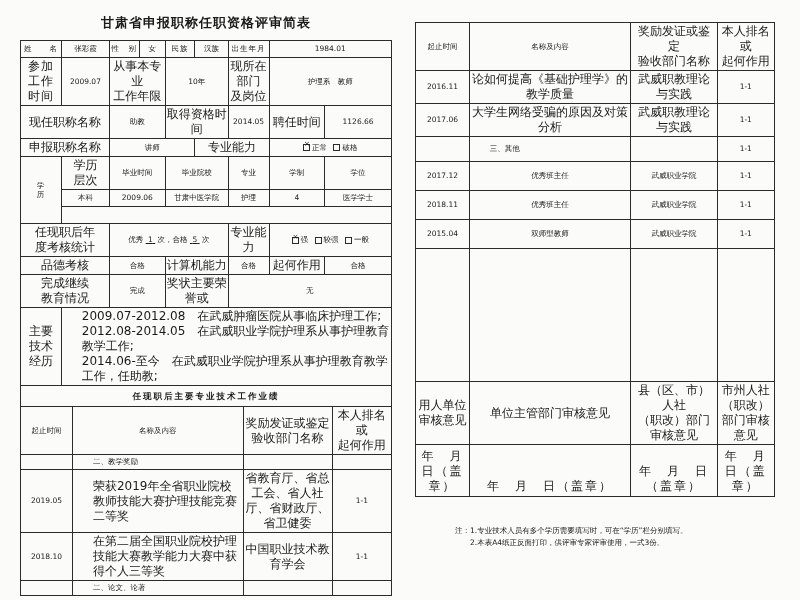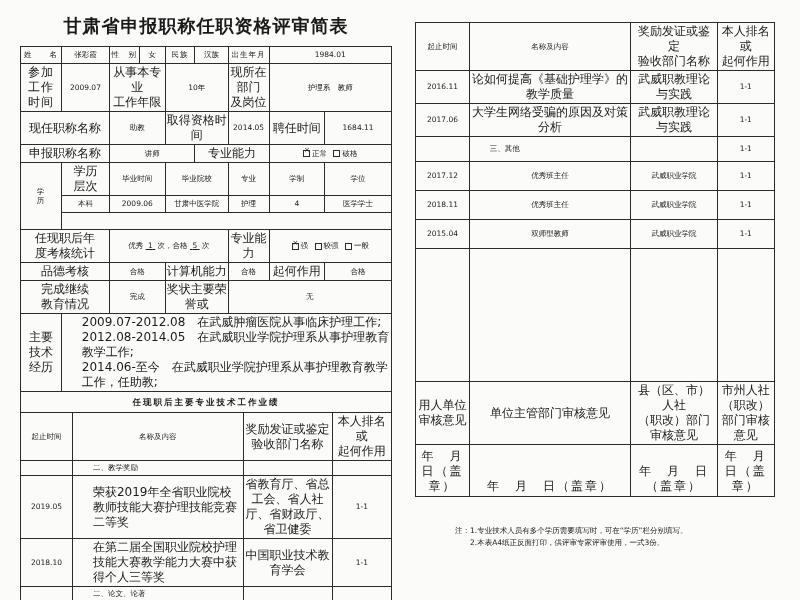--- a/index.html
+++ b/index.html
@@ -7,21 +7,21 @@
     width:800px;height:600px;
     background:#ffffff;
     font-family:"DejaVu Sans","Liberation Sans",sans-serif;
     color:#1a1a1a;
     overflow:hidden;
   }
   .page{position:relative;width:800px;height:600px;background:#fbfbfa;}
   
   .left{position:absolute;left:20px;top:14px;width:372px;}
   .title{
-    text-align:center;font-size:18px;font-weight:bold;letter-spacing:1px;
+    text-align:center;font-size:13px;font-weight:bold;letter-spacing:1px;
     margin-bottom:8px;font-family:"DejaVu Sans","Liberation Sans",sans-serif;
   }
   table{border-collapse:collapse;width:100%;table-layout:fixed;}
   table td,table th{
     border:1px solid #2b2b2b;
     font-size:7.5px;
     text-align:center;
     vertical-align:middle;
     padding:1px 1px;
     line-height:1.25;
@@ -87,21 +87,21 @@
         <td colspan="2">10年</td>
         <td class="small">现所在部门<br>及岗位</td>
         <td colspan="2">护理系　教师</td>
       </tr>
       <tr class="tall">
         <td colspan="2" class="small">现任职称名称</td>
         <td colspan="2">助教</td>
         <td colspan="2" class="small">取得资格时间</td>
         <td>2014.05</td>
         <td class="small">聘任时间</td>
-        <td>1684.11</td>
+        <td>1126.66</td>
       </tr>
       <tr class="tall">
         <td colspan="2" class="small">申报职称名称</td>
         <td colspan="3">讲师</td>
         <td colspan="2" class="small">专业能力</td>
         <td colspan="2">
           <span class="chk"><span class="box on"></span><span>正常</span></span>
           <span class="chk"><span class="box"></span><span>破格</span></span>
         </td>
       </tr>

